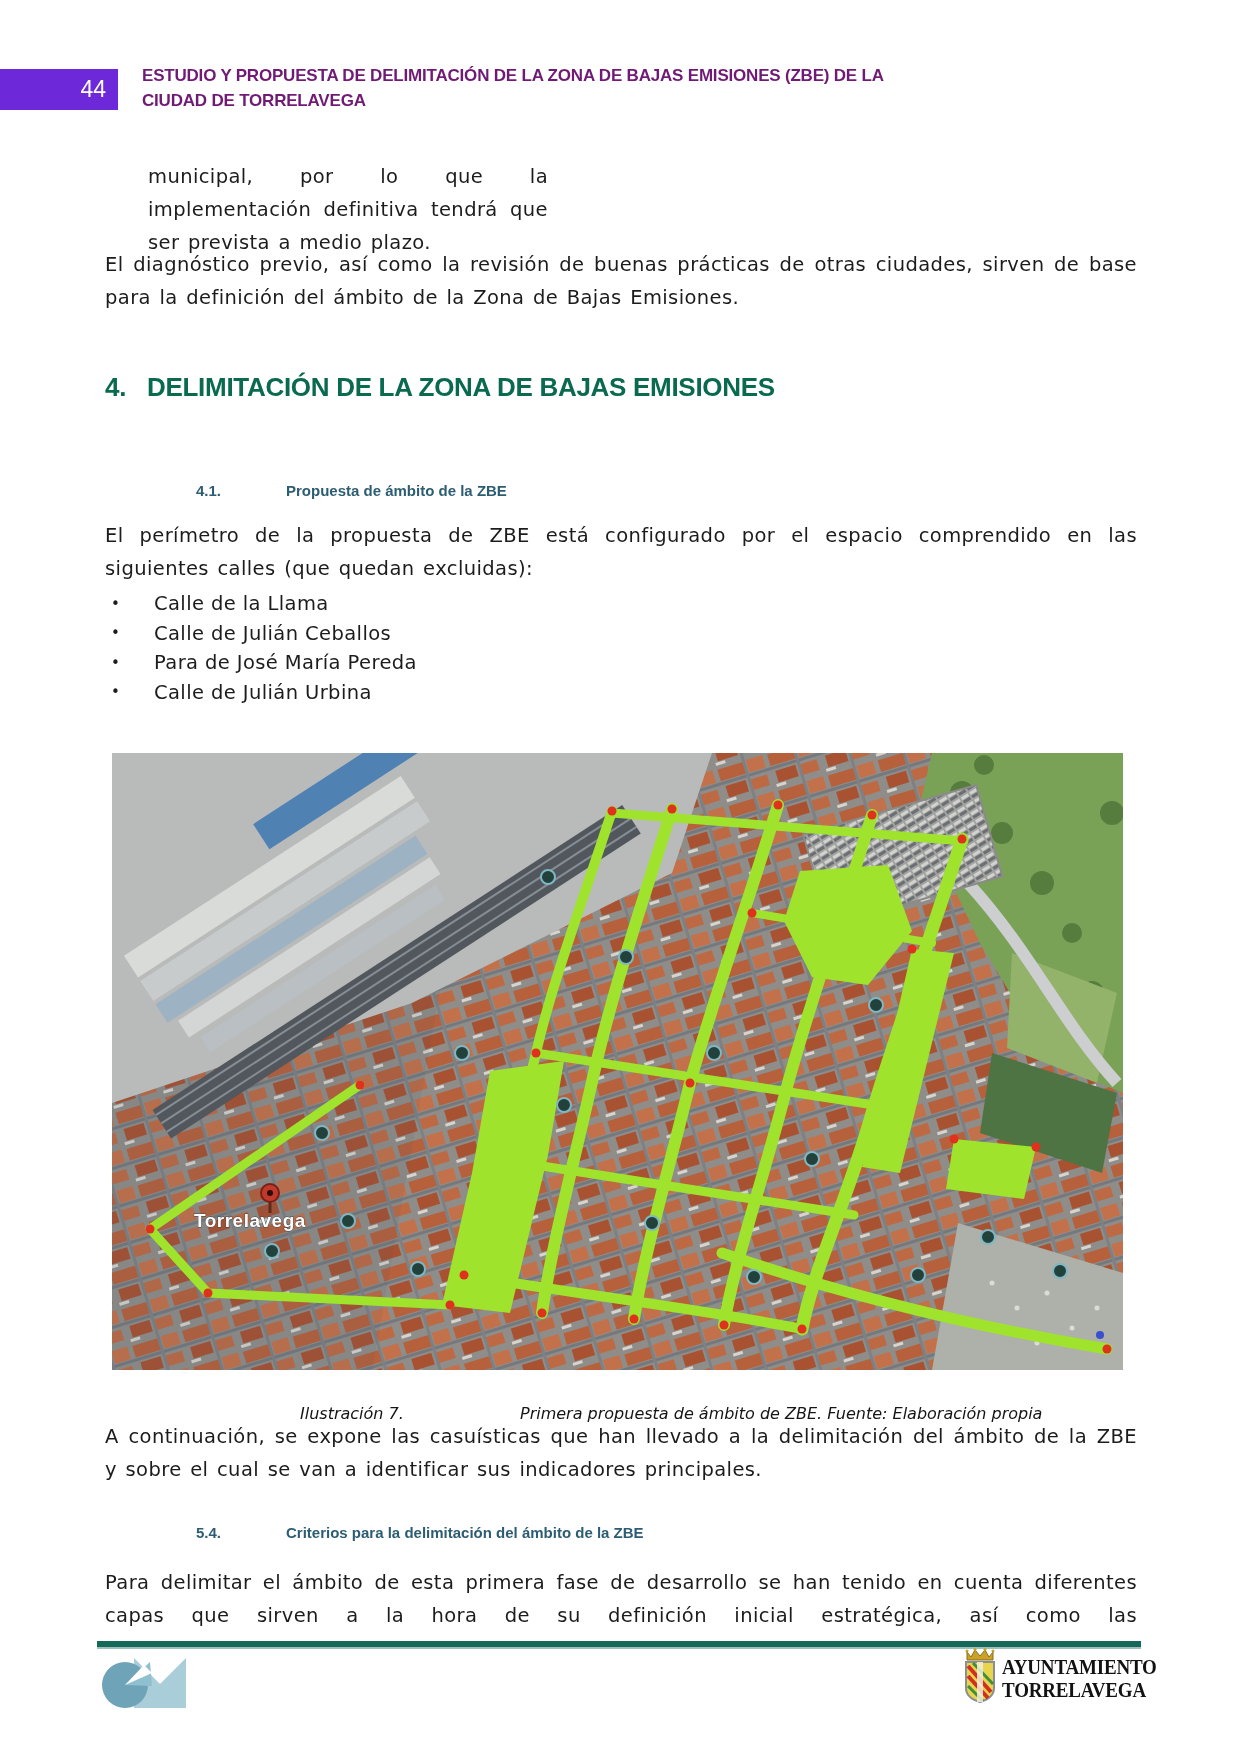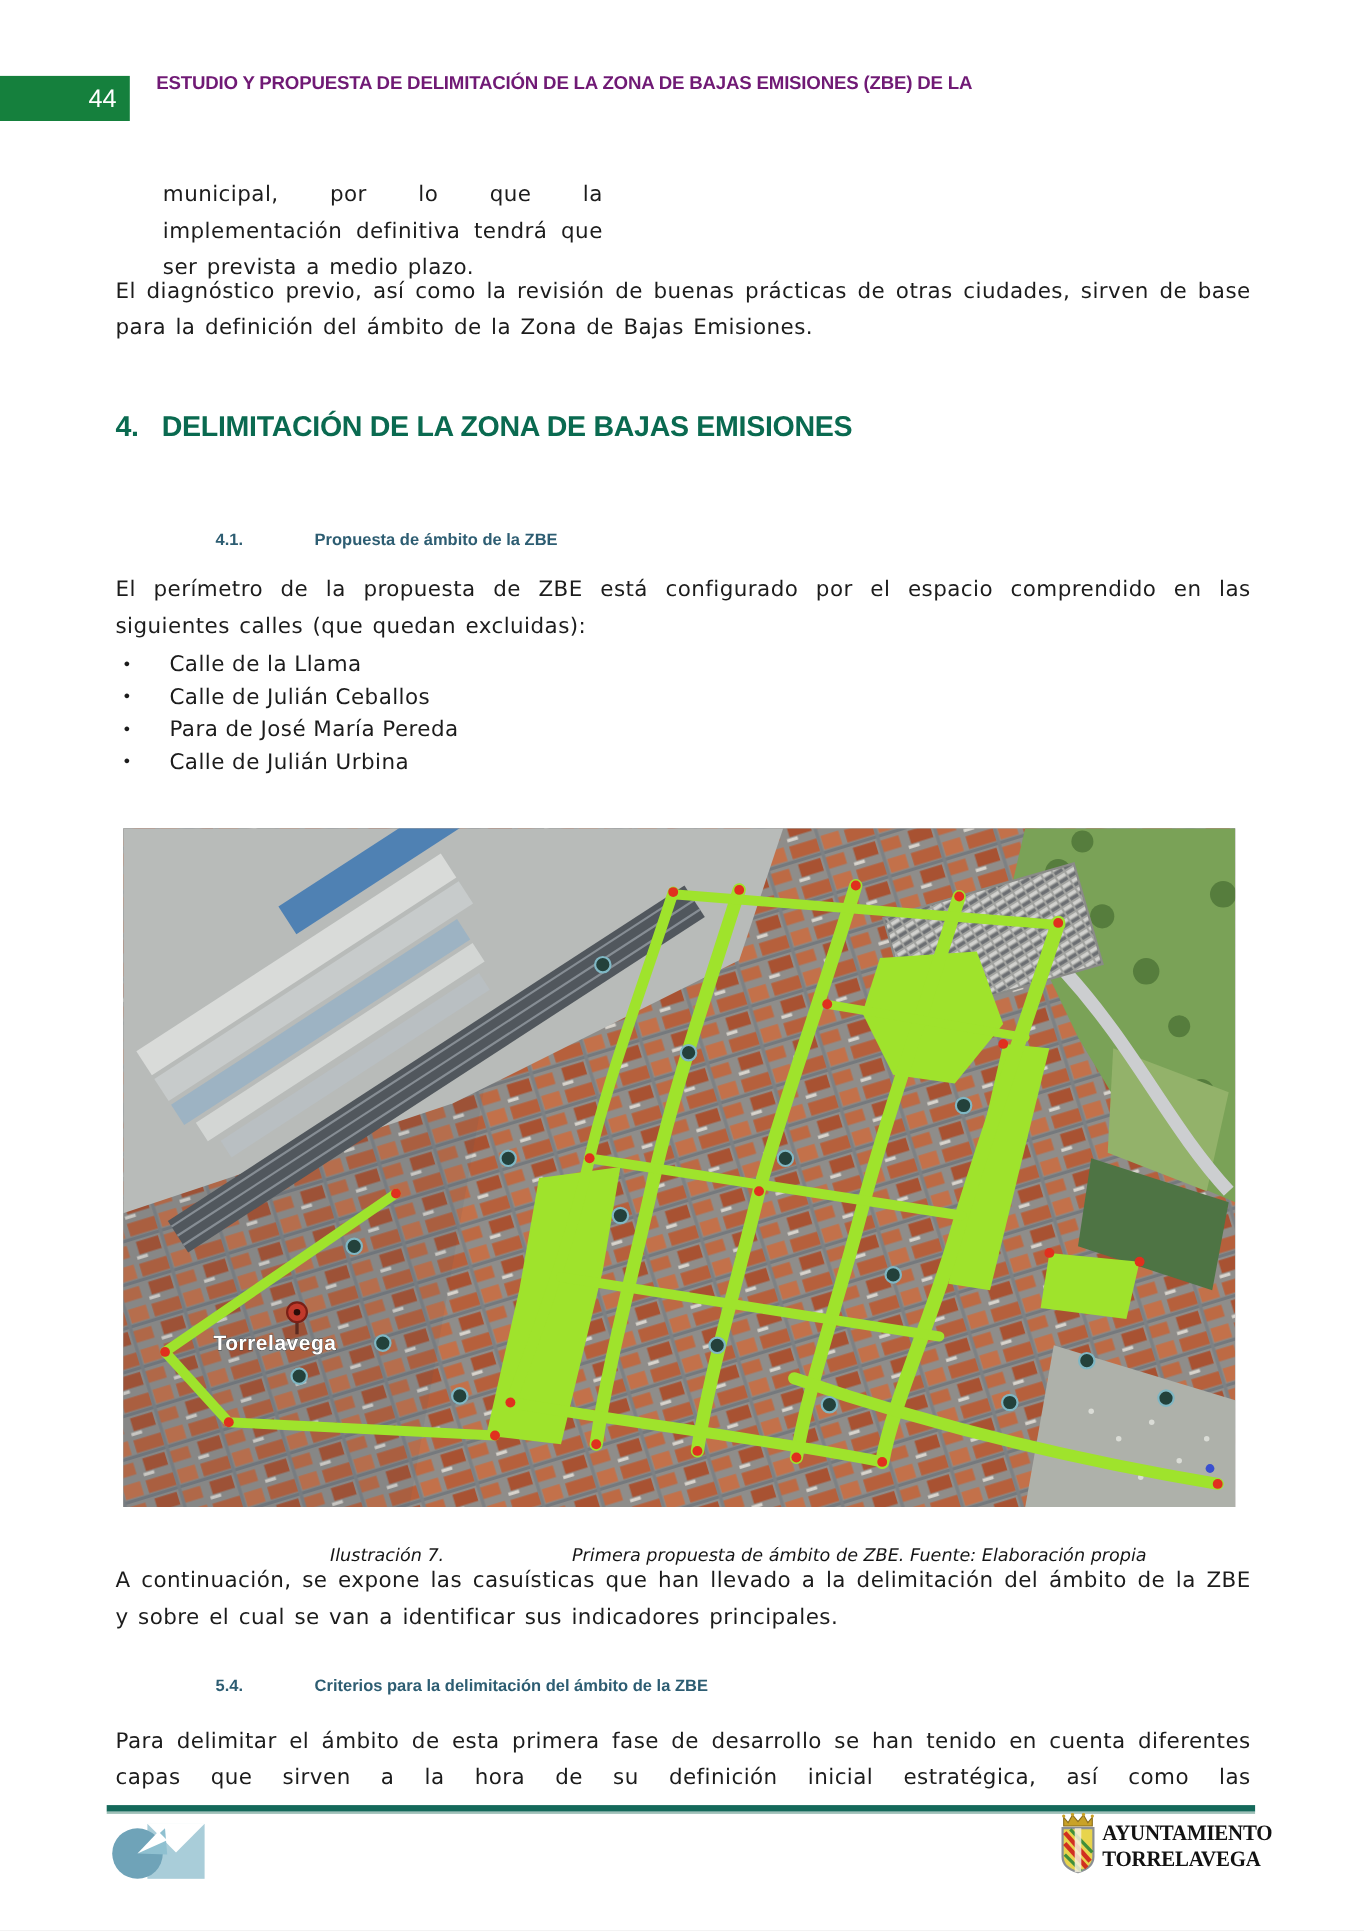--- a/index.html
+++ b/index.html
@@ -2,21 +2,21 @@
 <html><head>
 <meta charset="utf-8">
 <style>
   html,body{margin:0;padding:0;background:#e9e9e9;}
   .page{
     position:relative;width:1240px;height:1755px;background:#ffffff;
     margin:0 auto;overflow:hidden;
     font-family:"DejaVu Sans","Liberation Sans",sans-serif;color:#1c1c1c;
   }
   
-  .hdr-band{position:absolute;left:0;top:69px;width:118px;height:41px;background:#15803d;
+  .hdr-band{position:absolute;left:0;top:69px;width:118px;height:41px;background:#6d28d9;
     display:flex;align-items:center;justify-content:flex-end;}
   .hdr-band .pnum{color:#ffffff;font-size:23px;padding-right:12px;font-family:"Liberation Sans",sans-serif;}
   .hdr-title{position:absolute;left:142px;top:63px;width:820px;
     color:#701a75;font-weight:bold;font-size:17px;line-height:25px;
     font-family:"Liberation Sans",sans-serif;letter-spacing:-0.2px;}
   
   .para{position:absolute;left:105px;width:1032px;font-size:19.5px;line-height:33px;
     text-align:justify;letter-spacing:0.4px;word-spacing:2px;color:#1c1c1c;}
   .intro{left:148px;top:160px;width:400px;}
   .p-diag{top:248px;}
@@ -55,20 +55,21 @@
 </head>
 <body>
 
 <div class="page">
 
   <div class="hdr-band">
     <span class="pnum">44</span>
   </div>
   <div class="hdr-title">
     <div>ESTUDIO Y PROPUESTA DE DELIMITACIÓN DE LA ZONA DE BAJAS EMISIONES (ZBE) DE LA</div>
+    <div>CIUDAD DE TORRELAVEGA</div>
   </div>
 
   <div class="para p-diag">El diagnóstico previo, así como la revisión de buenas prácticas de otras ciudades, sirven de base para la definición del ámbito de la Zona de Bajas Emisiones.</div>
   <div class="para intro">municipal, por lo que la implementación definitiva tendrá que ser prevista a medio plazo.</div>
 
   <div class="h1">
     <span class="num">4.</span>
     <span>DELIMITACIÓN DE LA ZONA DE BAJAS EMISIONES</span>
   </div>
 

